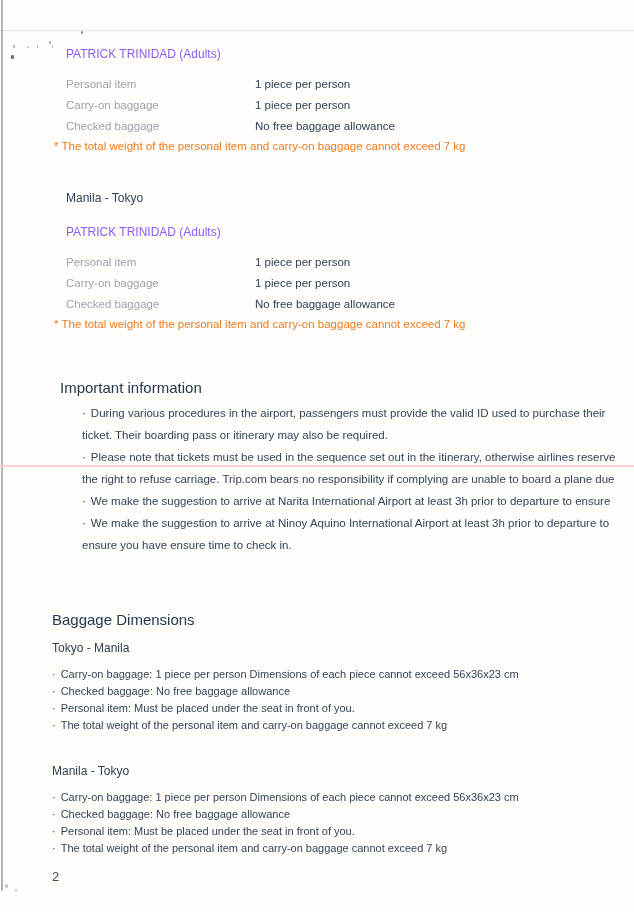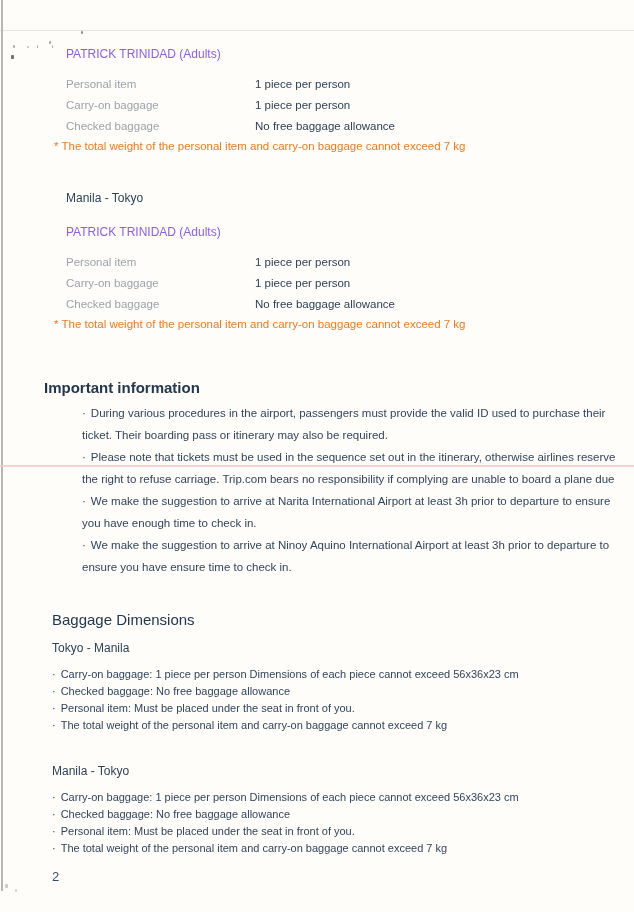--- a/index.html
+++ b/index.html
@@ -65,21 +65,21 @@
     margin-left: -12px; margin-top: 2px;
     font-size: 11.5px; line-height: 15px; color: #ee7b20;
   }
   .route-head {
     font-size: 12px; line-height: 15px; color: #2e4257;
   }
 
   .section-heading {
     font-size: 15px; line-height: 19px; color: #23384e; font-weight: 400;
   }
-  .h-important { left: 44px; top: 378px; font-weight: bold; }
+  .h-important { left: 60px; top: 378px; }
   .h-baggage   { left: 52px; top: 610px; }
 
   .important-list { left: 52px; top: 402px; width: 545px; }
   .para-line {
     font-size: 11.5px; line-height: 22px; color: #31455c; margin-left: 30px;
   }
   .bullet-dot { display: inline-block; margin-right: 5px; }
 
   .bag-section { left: 52px; width: 545px; }
   .bag-section-1 { top: 641px; }
@@ -158,21 +158,20 @@
     <div>
       <div class="para-line nowrap"><span class="bullet-dot">·</span><span>During various procedures in the airport, passengers must provide the valid ID used to purchase their</span></div>
       <div class="para-line nowrap">ticket. Their boarding pass or itinerary may also be required.</div>
     </div>
     <div>
       <div class="para-line nowrap"><span class="bullet-dot">·</span><span>Please note that tickets must be used in the sequence set out in the itinerary, otherwise airlines reserve</span></div>
       <div class="para-line nowrap">the right to refuse carriage. Trip.com bears no responsibility if complying are unable to board a plane due</div>
     </div>
     <div>
       <div class="para-line nowrap"><span class="bullet-dot">·</span><span>We make the suggestion to arrive at Narita International Airport at least 3h prior to departure to ensure</span></div>
-      <div class="para-line nowrap">you have enough time to check in.</div>
     </div>
     <div>
       <div class="para-line nowrap"><span class="bullet-dot">·</span><span>We make the suggestion to arrive at Ninoy Aquino International Airport at least 3h prior to departure to</span></div>
       <div class="para-line nowrap">ensure you have ensure time to check in.</div>
     </div>
   </div>
 
   <div class="abs section-heading h-baggage nowrap">Baggage Dimensions</div>
 
   <div class="abs bag-section bag-section-1">

